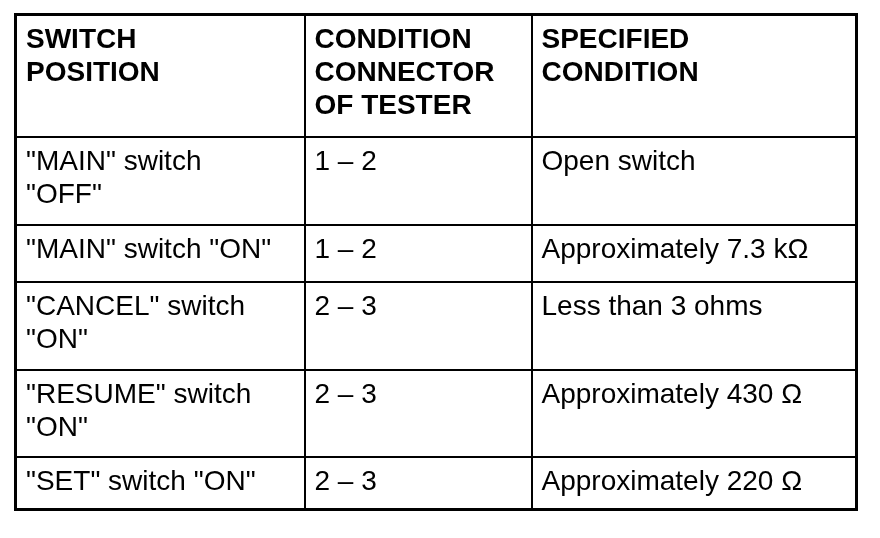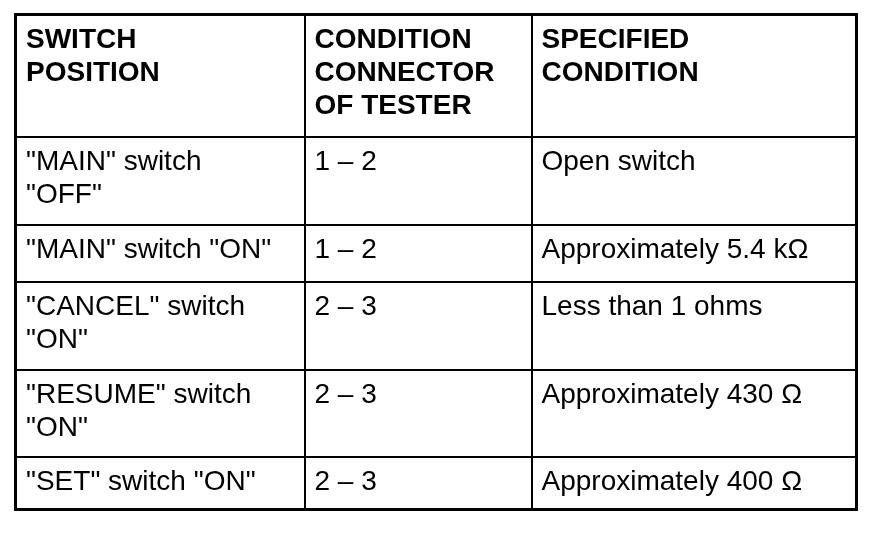--- a/index.html
+++ b/index.html
@@ -69,34 +69,34 @@
     <tbody>
       <tr class="row-0">
         <td>"MAIN" switch
 "OFF"</td>
         <td>1 – 2</td>
         <td>Open switch</td>
       </tr>
       <tr class="row-1">
         <td>"MAIN" switch "ON"</td>
         <td>1 – 2</td>
-        <td>Approximately 5.4 kΩ</td>
+        <td>Approximately 7.3 kΩ</td>
       </tr>
       <tr class="row-2">
         <td>"CANCEL" switch
 "ON"</td>
         <td>2 – 3</td>
-        <td>Less than 1 ohms</td>
+        <td>Less than 3 ohms</td>
       </tr>
       <tr class="row-3">
         <td>"RESUME" switch
 "ON"</td>
         <td>2 – 3</td>
         <td>Approximately 430 Ω</td>
       </tr>
       <tr class="row-4">
         <td>"SET" switch "ON"</td>
         <td>2 – 3</td>
-        <td>Approximately 400 Ω</td>
+        <td>Approximately 220 Ω</td>
       </tr>
     </tbody>
   </table>
 </div>
 
 </body></html>

